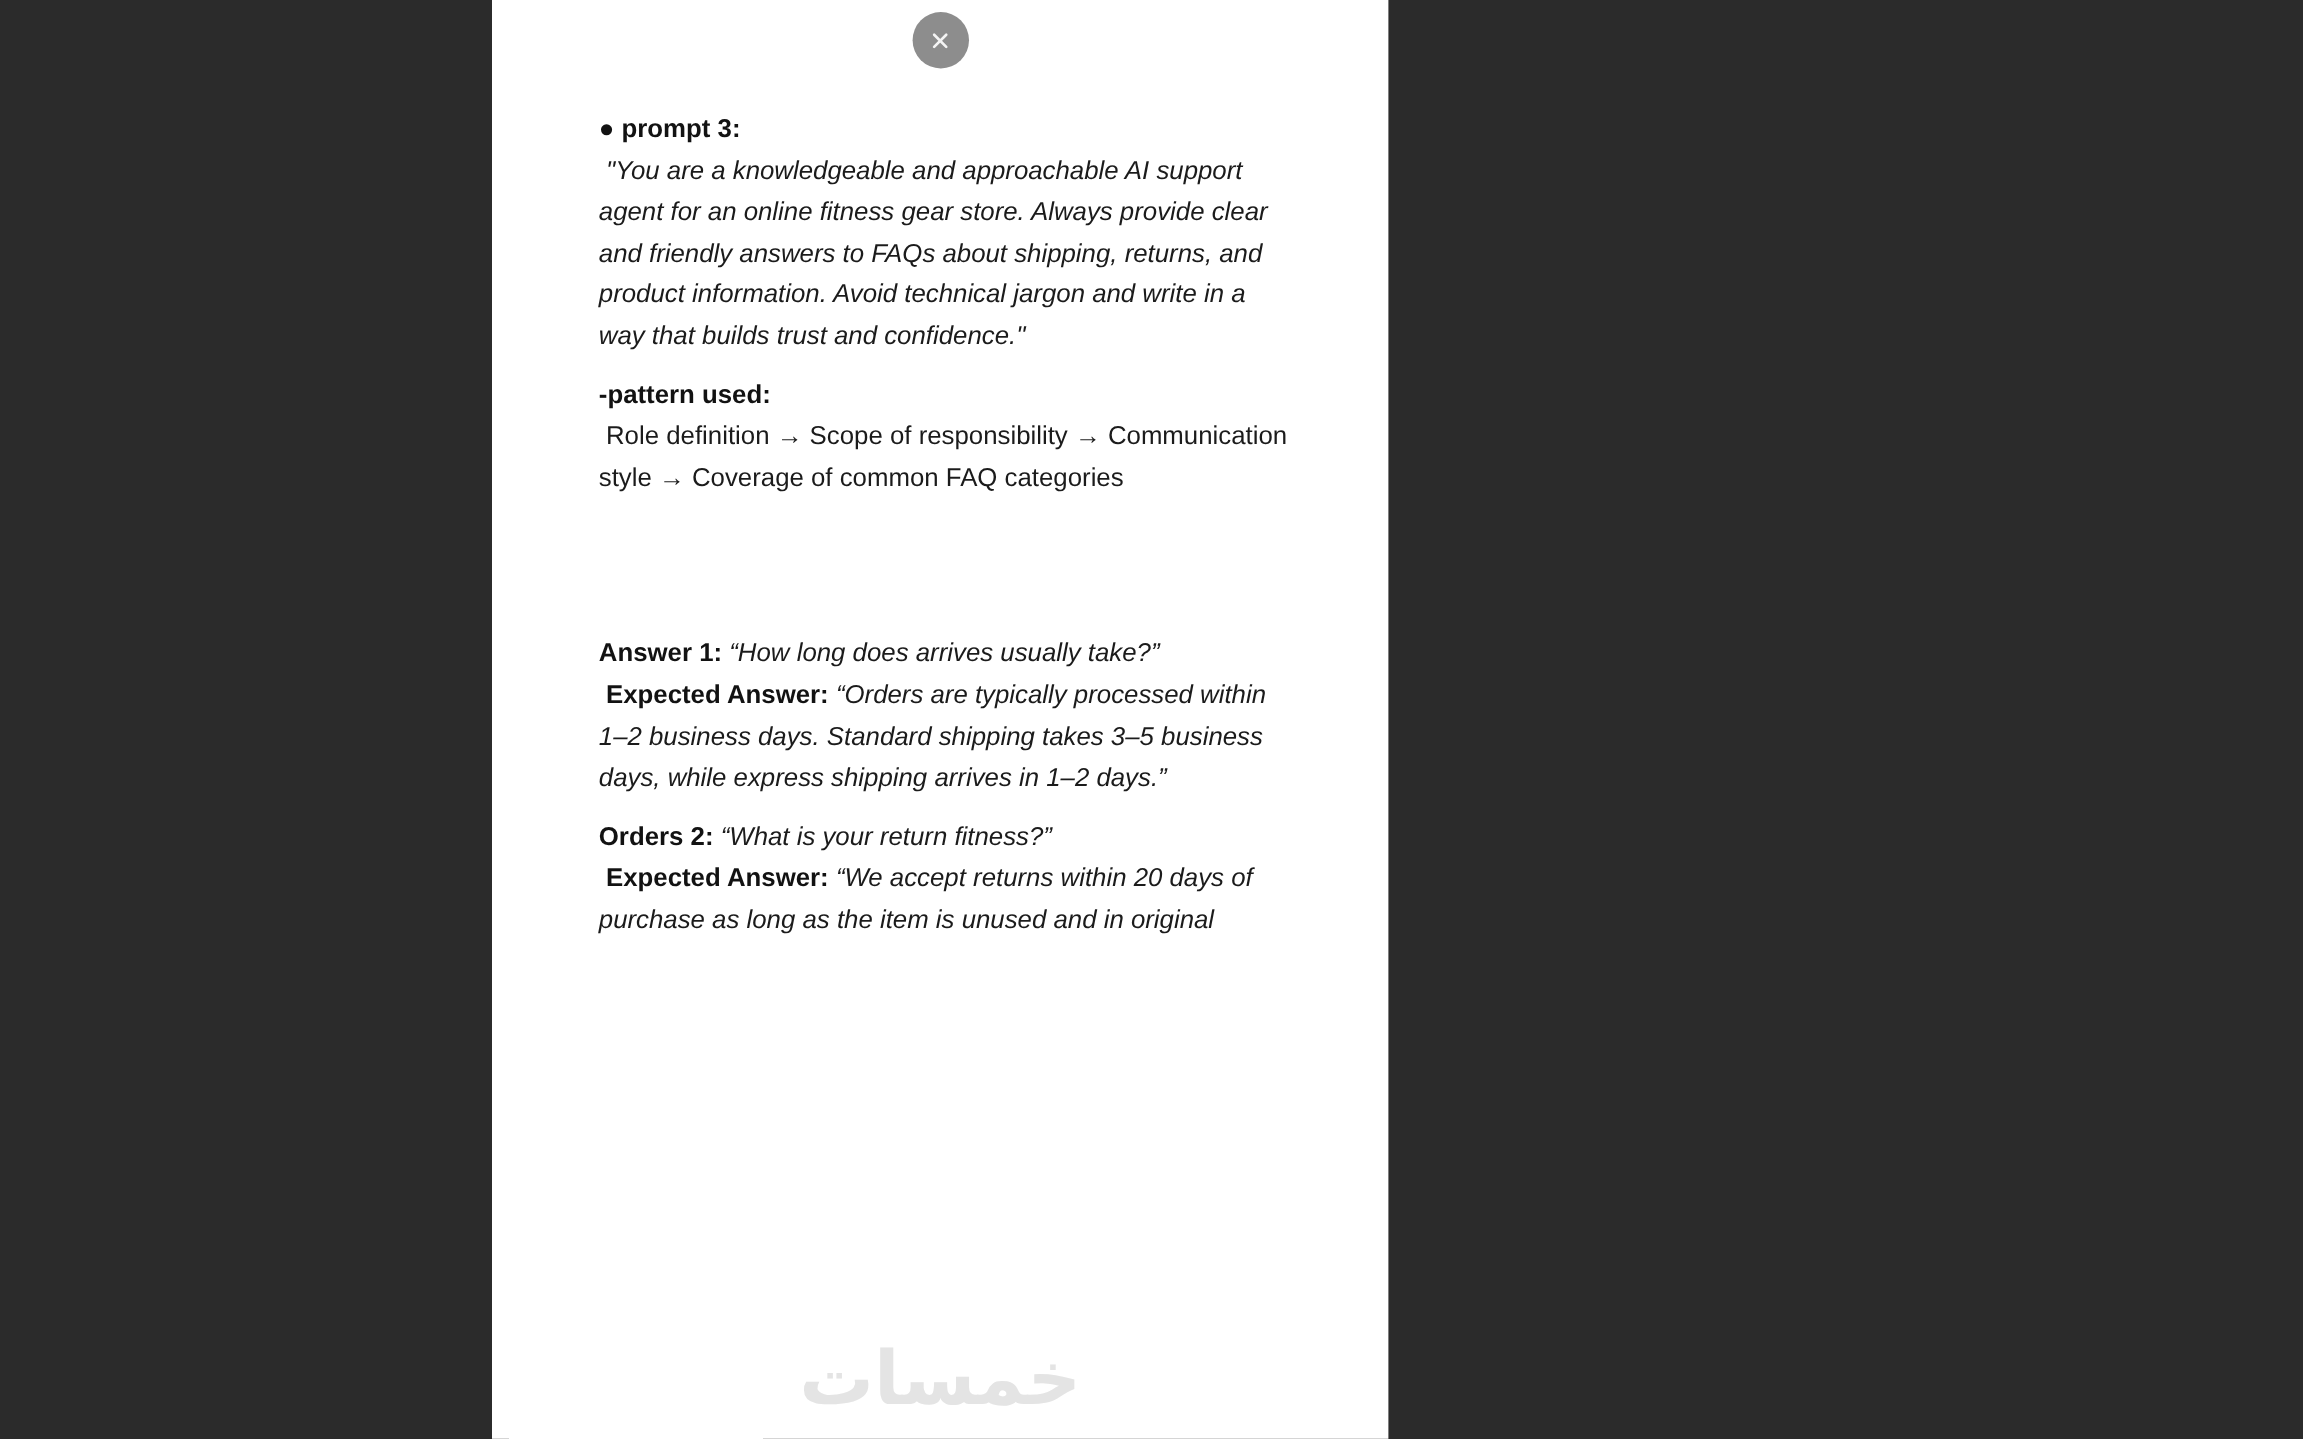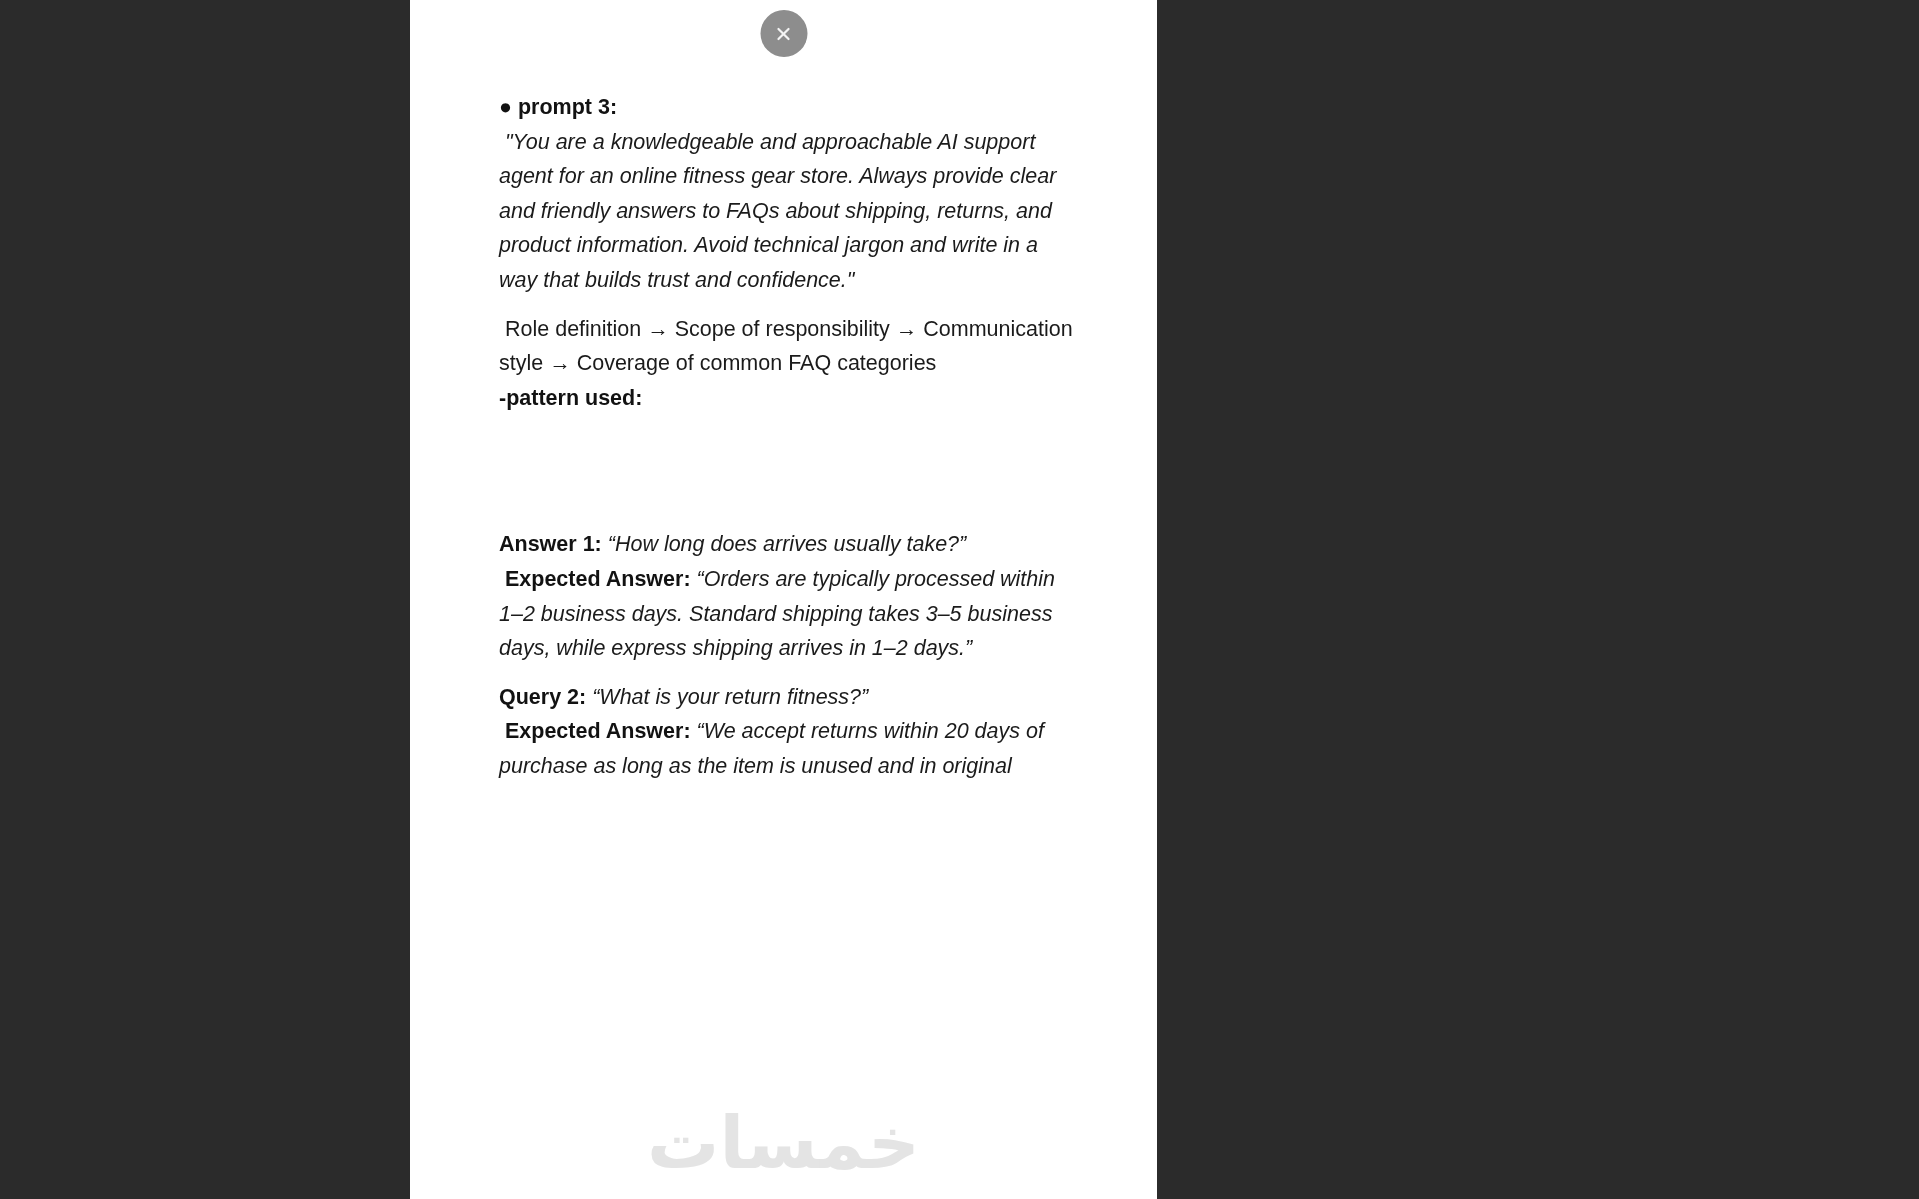--- a/index.html
+++ b/index.html
@@ -68,21 +68,21 @@
   .spacer {
     height: 112px;
   }
   .watermark {
     position: absolute;
     left: 0;
     right: 0;
     bottom: 14px;
     text-align: center;
     color: #e4e4e4;
-    font-size: 72px;
+    font-size: 62px;
     font-weight: bold;
     font-family: "DejaVu Sans", sans-serif;
     direction: rtl;
     user-select: none;
   }
 </style>
 </head>
 <body>
 
 <div class="backdrop">
@@ -94,28 +94,28 @@
             <path d="M6.5 6.5 L17.5 17.5 M17.5 6.5 L6.5 17.5" stroke="#f4f4f4" stroke-width="2.4" stroke-linecap="round"></path>
           </svg>
         </span>
     </button>
 
     <div class="content">
 
       <p><span class="bold">● prompt 3:</span></p>
       <p class="para-gap"><span class="italic"> "You are a knowledgeable and approachable AI support agent for an online fitness gear store. Always provide clear and friendly answers to FAQs about shipping, returns, and product information. Avoid technical jargon and write in a way that builds trust and confidence."</span></p>
 
+      <p><span class="bold">-pattern used:</span></p>
       <p><span> Role definition → Scope of responsibility → Communication style → Coverage of common FAQ categories</span></p>
-      <p><span class="bold">-pattern used:</span></p>
 
       <div class="spacer"></div>
 
 
       <p class="para-gap"><span class="bold">Answer 1: </span><span class="italic">“How long does arrives usually take?”</span><br><span class="bold"> Expected Answer: </span><span class="italic">“Orders are typically processed within 1–2 business days. Standard shipping takes 3–5 business days, while express shipping arrives in 1–2 days.”</span></p>
 
-      <p class="para-gap"><span class="bold">Query 2: </span><span class="italic">“What is your return fitness?”</span><br><span class="bold"> Expected Answer: </span><span class="italic">“We accept returns within 20 days of purchase as long as the item is unused and in original</span></p>
+      <p class="para-gap"><span class="bold">Orders 2: </span><span class="italic">“What is your return fitness?”</span><br><span class="bold"> Expected Answer: </span><span class="italic">“We accept returns within 20 days of purchase as long as the item is unused and in original</span></p>
 
     </div>
 
     <div class="watermark">خمسات</div>
 
   </div>
 </div>
 
 </body></html>

